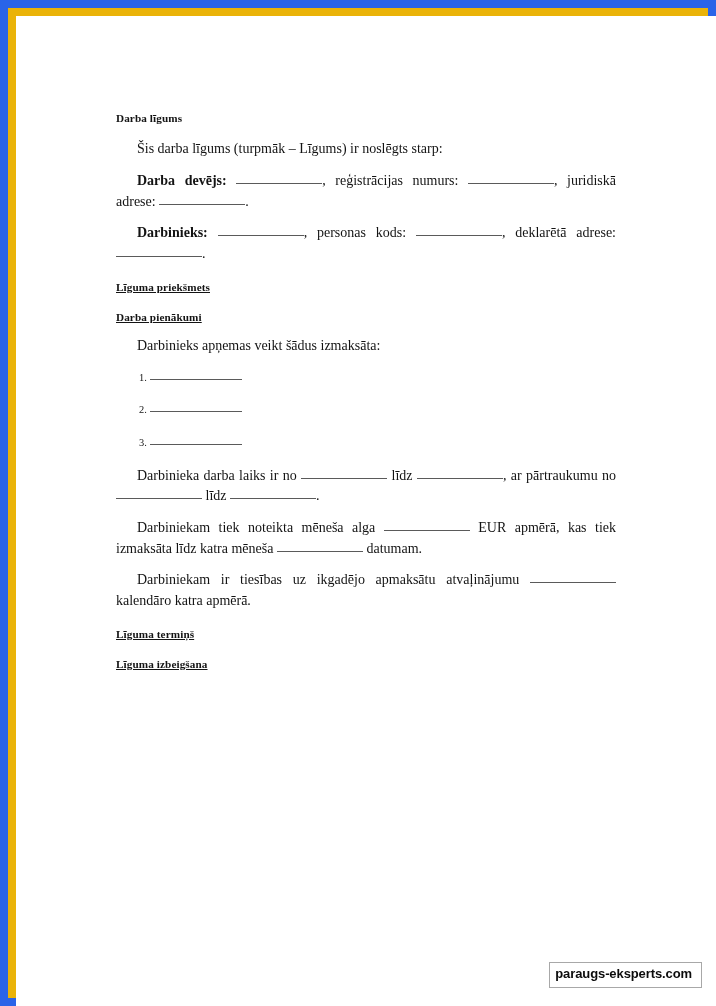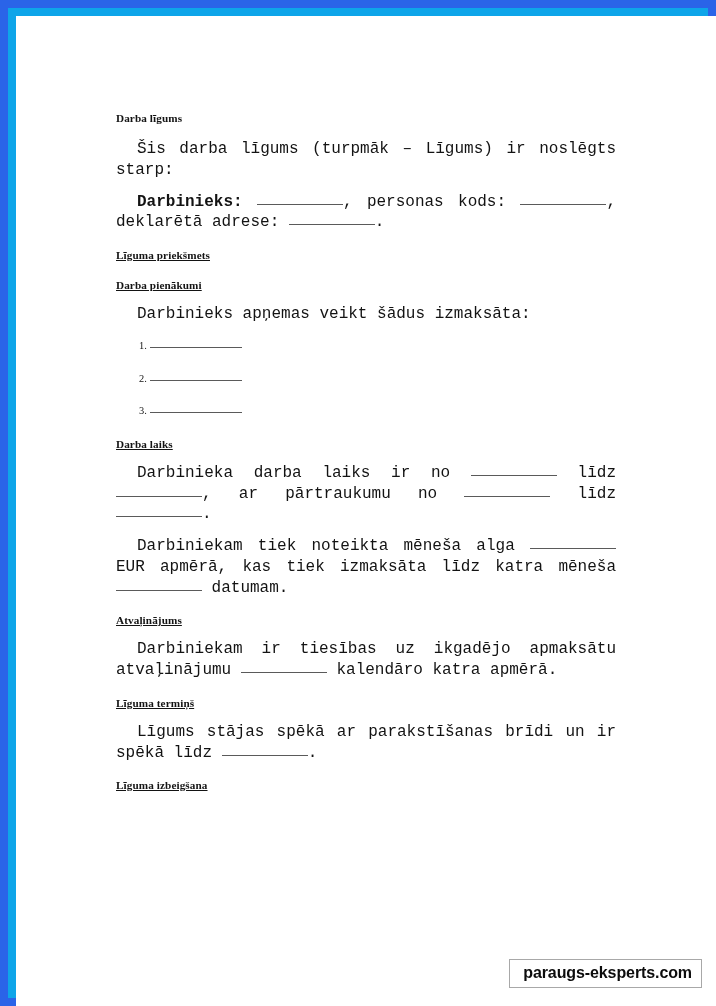--- a/index.html
+++ b/index.html
@@ -16,21 +16,21 @@
 
   
   #page-frame {
     position: absolute;
     top: 0;
     left: 0;
     width: 716px;
     height: 1006px;
     box-sizing: border-box;
     border: 8px solid #2a64e8;
-    background: #0ea5e9;
+    background: #eab308;
   }
 
   #document-sheet {
     position: absolute;
     top: 8px;
     left: 8px;
     width: 700px;
     height: 990px;
     background: #ffffff;
     box-sizing: border-box;
@@ -57,27 +57,26 @@
     margin-bottom: 13px;
   }
 
   h2.section-heading {
     margin-top: 15px;
     margin-bottom: 11px;
     text-decoration: underline;
   }
 
   p.para {
-    font-size: 16px;
+    font-size: 14px;
     line-height: 20.7px;
     margin: 0 0 11px 0;
     text-align: justify;
     text-indent: 21px;
     text-justify: inter-word;
-    font-family: Liberation Mono, monospace;
   }
 
   p.para.last {
     margin-bottom: 0;
   }
 
   .party-label {
     font-weight: bold;
   }
 
@@ -110,64 +109,62 @@
     width: 92px;
   }
 
   
   #watermark {
     position: absolute;
     right: 14px;
     bottom: 18px;
     background: #ffffff;
     border: 1px solid #a8a8a8;
-    padding: 4px 9px 5px 13px;
+    padding: 4px 9px 5px 5px;
     font-family: "Liberation Sans", "DejaVu Sans", sans-serif;
-    font-size: 16px;
+    font-size: 13px;
     font-weight: bold;
     color: #0c0c0c;
     letter-spacing: -0.1px;
     line-height: 1.15;
     white-space: nowrap;
   }
 </style>
 </head>
 <body>
 
 <div id="page-frame">
   <div id="document-sheet">
     <div id="doc-body">
 
       <h1 class="doc-title">Darba līgums</h1>
 
       <p class="para"><span>Šis darba līgums (turpmāk – Līgums) ir noslēgts starp:</span></p>
 
+      <p class="para"><span class="party-label">Darba devējs:</span> <span class="blank w-std"></span><span>, reģistrācijas numurs:</span> <span class="blank w-std"></span><span>, juridiskā adrese:</span> <span class="blank w-std"></span><span>.</span></p>
 
       <p class="para"><span class="party-label">Darbinieks:</span> <span class="blank w-std"></span><span>, personas kods:</span> <span class="blank w-std"></span><span>, deklarētā adrese:</span> <span class="blank w-std"></span><span>.</span></p>
 
       <h2 class="section-heading">Līguma priekšmets</h2>
 
       <h2 class="section-heading">Darba pienākumi</h2>
       <p class="para"><span>Darbinieks apņemas veikt šādus izmaksāta:</span></p>
       <ol class="duties">
         <li><span class="num">1.</span><span class="blank w-list"></span></li>
         <li><span class="num">2.</span><span class="blank w-list"></span></li>
         <li><span class="num">3.</span><span class="blank w-list"></span></li>
       </ol>
 
-      <h2 class="section-heading">Darba laiks</h2>
       <p class="para"><span>Darbinieka darba laiks ir no</span> <span class="blank w-std"></span> <span>līdz</span> <span class="blank w-std"></span><span>, ar pārtraukumu no</span> <span class="blank w-std"></span> <span>līdz</span> <span class="blank w-std"></span><span>.</span></p>
 
       <p class="para"><span>Darbiniekam tiek noteikta mēneša alga</span> <span class="blank w-std"></span> <span>EUR apmērā, kas tiek izmaksāta līdz katra mēneša</span> <span class="blank w-std"></span> <span>datumam.</span></p>
 
-      <h2 class="section-heading">Atvaļinājums</h2>
       <p class="para"><span>Darbiniekam ir tiesības uz ikgadējo apmaksātu atvaļinājumu</span> <span class="blank w-std"></span> <span>kalendāro katra apmērā.</span></p>
 
       <h2 class="section-heading">Līguma termiņš</h2>
-      <p class="para last"><span>Līgums stājas spēkā ar parakstīšanas brīdi un ir spēkā līdz</span> <span class="blank w-std"></span><span>.</span></p>
 
       <h2 class="section-heading">Līguma izbeigšana</h2>
 
     </div>
 
     <div id="watermark"><span>paraugs-eksperts.com</span></div>
   </div>
 </div>
 
 </body></html>

